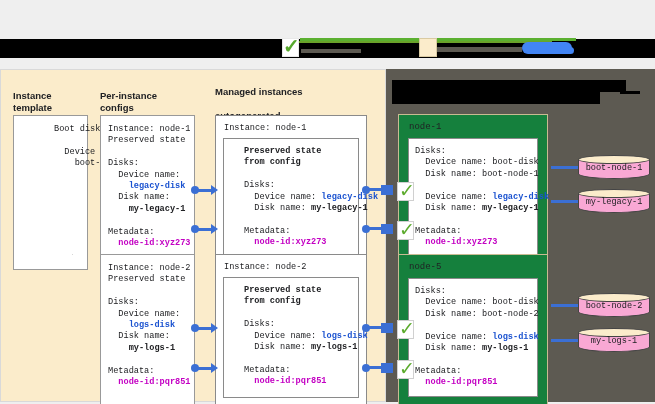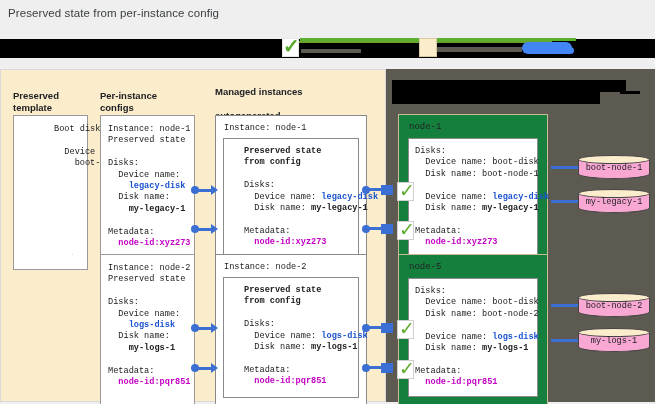--- a/index.html
+++ b/index.html
@@ -176,21 +176,20 @@
     border-top:5px solid transparent;
     border-bottom:5px solid transparent;
   }
   .sq { position:absolute; width:12px; height:10px; background:#3b6fd4; }
 </style>
 </head>
 <body>
 
 <div id="root">
 
-  <div class="page-title">Preserved state from per-instance config</div>
 
   <div class="legend-strip">
     <div class="legend-blueline"></div>
     <div class="legend-black-a"></div>
     <div class="legend-black-b"></div>
     <div class="legend-greenline"></div>
     <div class="legend-greenline2"></div>
     <div class="legend-graybar1"></div>
     <div class="legend-graybar2"></div>
     <div class="legend-chkbox"></div>
@@ -199,21 +198,21 @@
     <div class="legend-blueblob"></div>
     <div class="legend-blueblob2"></div>
   </div>
 
   <div class="diagram">
 
     <div class="panel-left"></div>
     <div class="panel-right"></div>
 
     <div class="col-head head-1">
-      <b>Preserved</b><br>
+      <b>Instance</b><br>
       <b>template</b>
     </div>
     <div class="col-head head-2">
       <b>Per-instance</b><br>
       <b>configs</b>
     </div>
     <div class="col-head head-3">
       <b>Managed instances</b><br>
       <br>
       <b>autogenerated</b>

